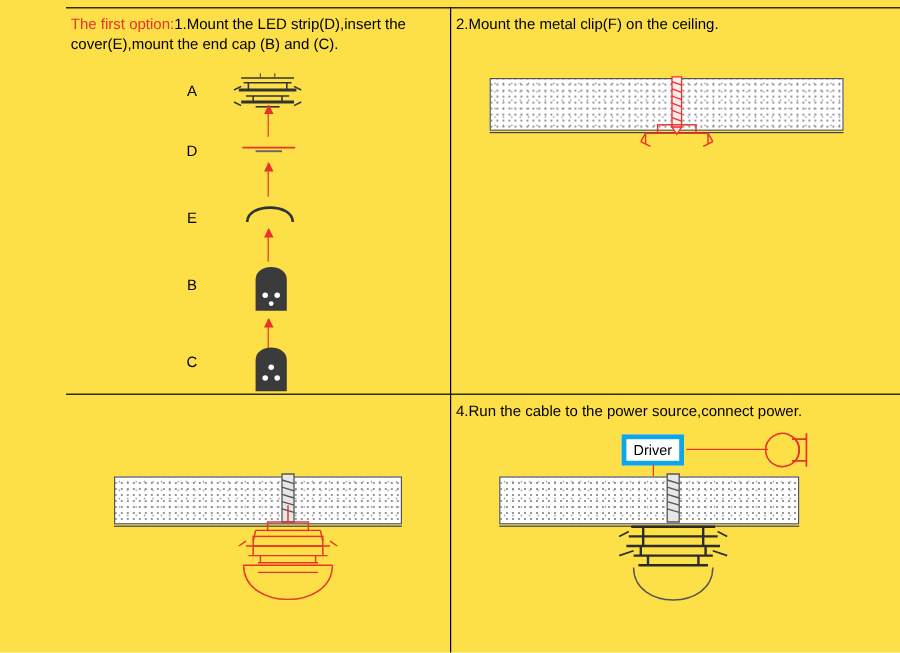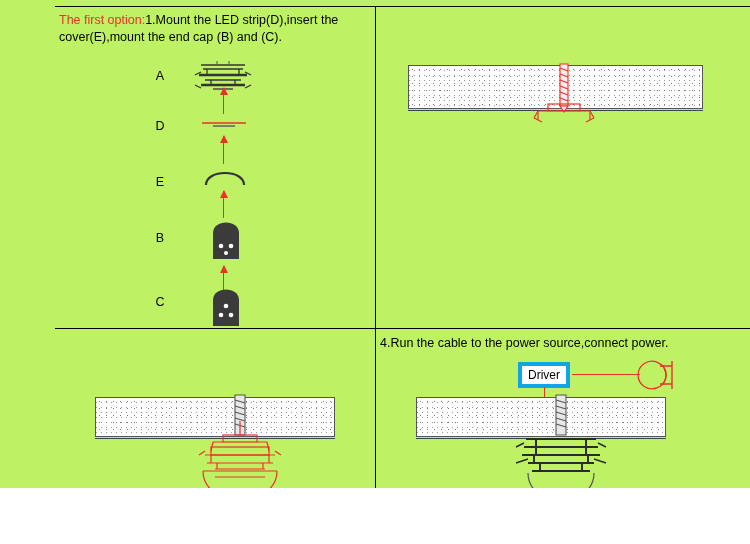--- a/index.html
+++ b/index.html
@@ -6,22 +6,22 @@
     margin: 0;
     padding: 0;
     background: #ffffff;
   }
   body {
     font-family: "Liberation Sans", sans-serif;
   }
   .page {
     position: relative;
     width: 750px;
-    height: 488px;
-    background: #bef264;
+    height: 544px;
+    background: #fde047;
     overflow: hidden;
   }
   
   .line {
     position: absolute;
     background: #000000;
   }
   .h-line-top { left: 55px; top: 6px; width: 695px; height: 1px; }
   .h-line-mid { left: 55px; top: 328px; width: 695px; height: 1px; }
   .v-line { left: 375px; top: 6px; width: 1px; height: 538px; }
@@ -183,20 +183,21 @@
       <svg width="42" height="44" viewBox="0 0 42 44">
         <path d="M8 44 L8 18 C8 4, 34 4, 34 18 L34 44 Z" fill="#3b3b3b"></path>
         <circle cx="21" cy="24" r="2.3" fill="#ffffff"></circle>
         <circle cx="16" cy="33" r="2.3" fill="#ffffff"></circle>
         <circle cx="26" cy="33" r="2.3" fill="#ffffff"></circle>
       </svg>
     </div>
   </div>
 
   <div class="quad q2">
+    <div class="caption">2.Mount the metal clip(F) on the ceiling.</div>
 
     <div class="ceiling" style="left:32px; top:59px; width:295px; height:44px;"></div>
     <div class="ceiling-underline" style="left:32px; top:104px; width:295px;"></div>
 
     <div class="part-art" style="left:148px; top:54px;">
       <svg width="80" height="70" viewBox="0 0 80 70">
         <g stroke="#e8322a" stroke-width="1.1" fill="#fdeceb">
           <path d="M36 4 L44 4 L44 46 L36 46 Z"></path>
           <path d="M36 8 L44 11 M36 14 L44 17 M36 20 L44 23 M36 26 L44 29 M36 32 L44 35 M36 38 L44 41"></path>
           <path d="M36 46 L40 52 L44 46 Z"></path>

